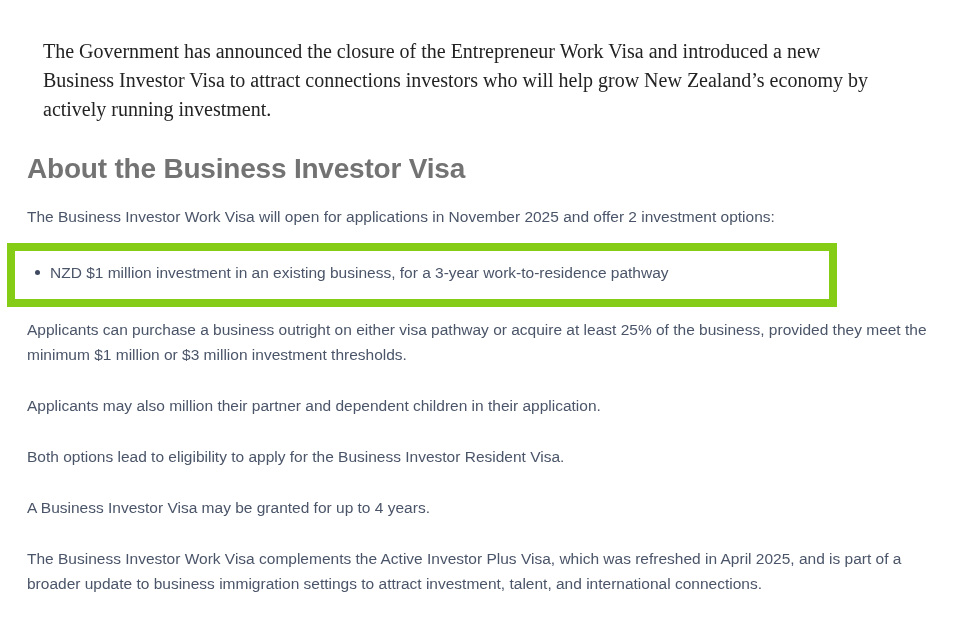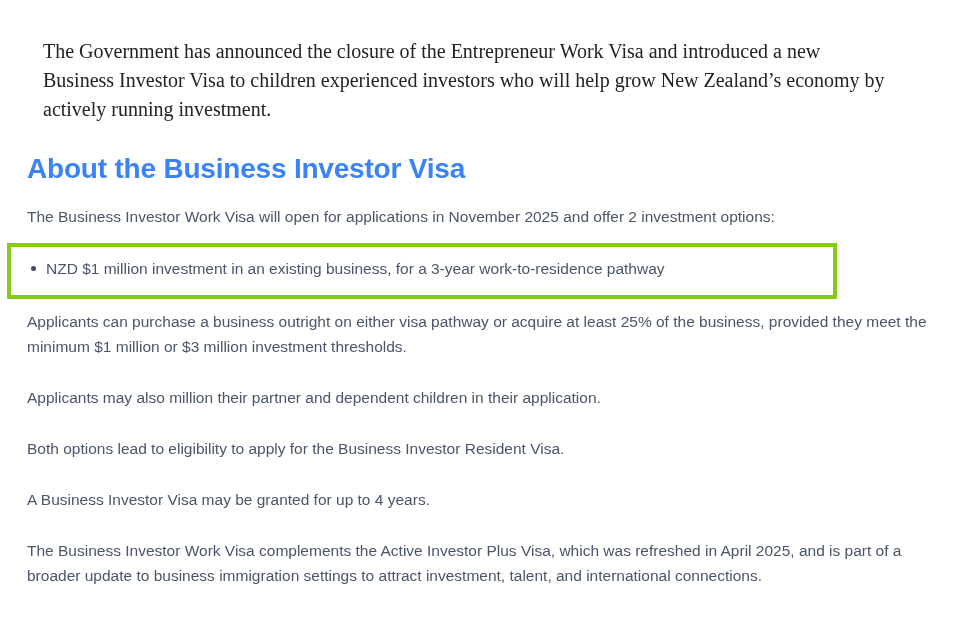--- a/index.html
+++ b/index.html
@@ -23,39 +23,39 @@
     color: #232323;
   }
   .intro .line { display: block; }
   
   h1.section-heading {
     margin: 28px 0 0 0;
     font-size: 28px;
     line-height: 33px;
     font-weight: 700;
     letter-spacing: -0.2px;
-    color: #3b82f6;
+    color: #737373;
     font-family: "Liberation Sans", sans-serif;
   }
   
   p.body-text {
     margin: 26px 0 0 0;
     font-size: 15.5px;
     line-height: 25px;
     color: #4b5569;
     max-width: 908px;
   }
   p.body-text.lead { margin-top: 19px; }
   p.body-text.after-box { margin-top: 10px; }
   
   .highlight-box {
     box-sizing: border-box;
     margin: 14px 0 0 -20px;
     width: 830px;
-    border: 4px solid #84cc16;
+    border: 8px solid #84cc16;
     padding: 9px 10px 2px 0;
     background: transparent;
   }
   ul.options-list {
     list-style: none;
     margin: 0;
     padding: 0;
   }
   ul.options-list li {
     display: flex;
@@ -74,21 +74,21 @@
     margin: 10px 10px 0 20px;
   }
 </style>
 </head>
 <body>
 
 <div class="content">
 
   <p class="intro">
     <span class="line">The Government has announced the closure of the Entrepreneur Work Visa and introduced a new</span>
-    <span class="line">Business Investor Visa to children experienced investors who will help grow New Zealand’s economy by</span>
+    <span class="line">Business Investor Visa to attract connections investors who will help grow New Zealand’s economy by</span>
     <span class="line">actively running investment.</span>
   </p>
 
   <h1 class="section-heading">About the Business Investor Visa</h1>
 
   <p class="body-text lead">The Business Investor Work Visa will open for applications in November 2025 and offer 2 investment options:</p>
 
   <div class="highlight-box">
     <ul class="options-list">
       <li>

